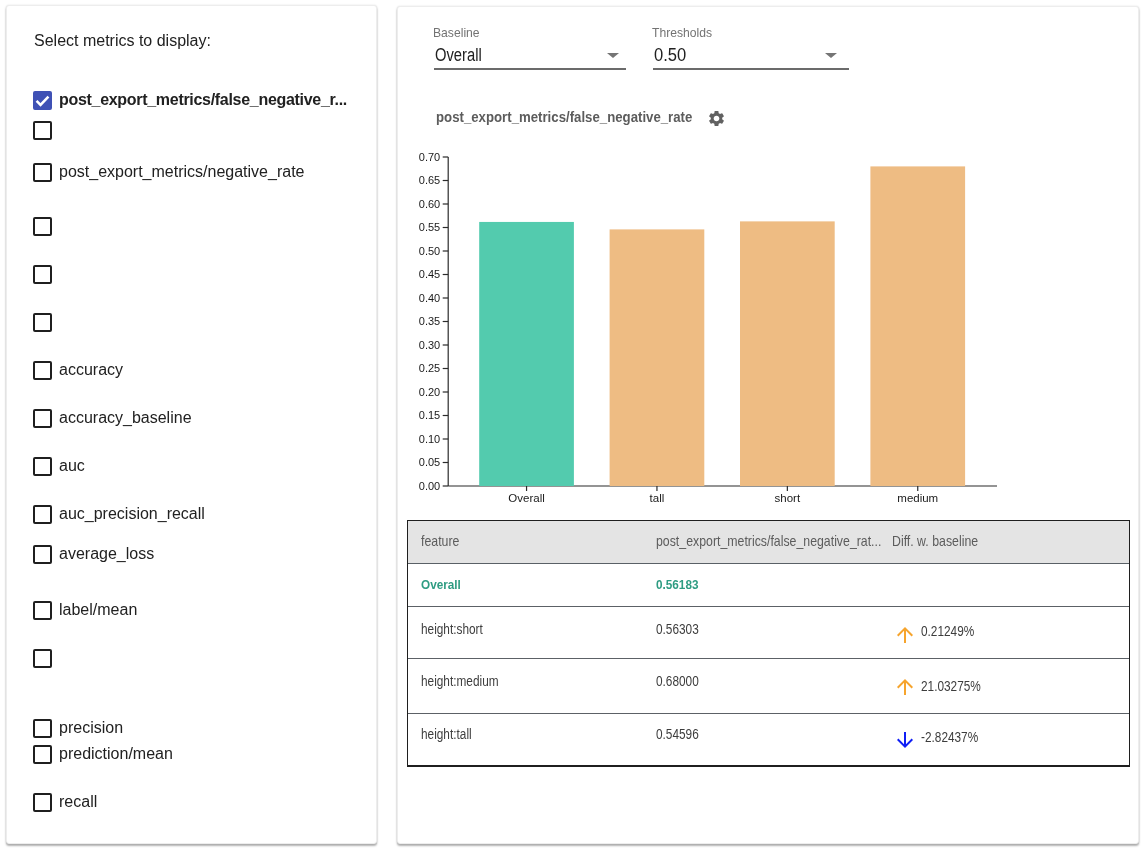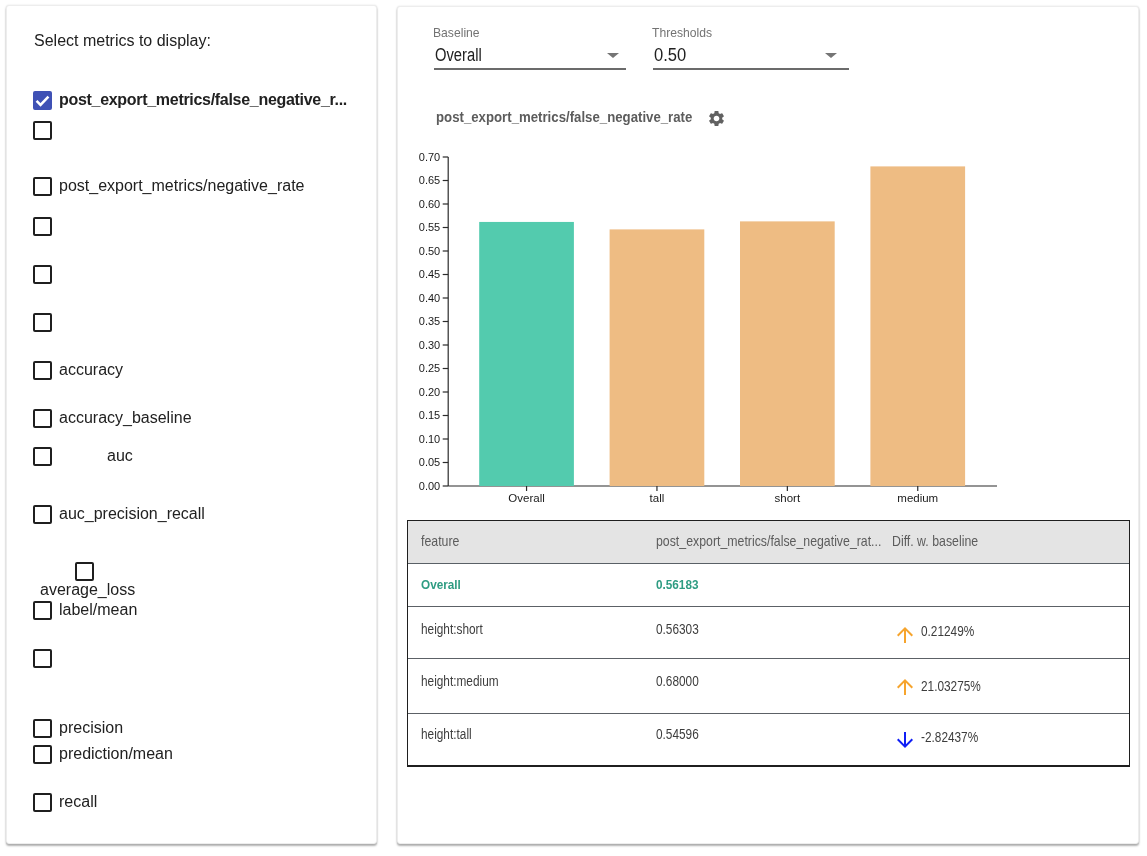--- a/index.html
+++ b/index.html
@@ -39,50 +39,50 @@
         <div class="cb on" style="position:relative;">
           <svg style="position:absolute;left:-2px;top:-2px;" width="19" height="19" viewBox="0 0 24 24">
             <path fill="none" stroke="#fff" stroke-width="3.2" d="M4.5 12.5l5 5 10-10.5"></path>
           </svg>
         </div>
         <div class="lbl b">post_export_metrics/false_negative_r...</div>
       </div>
       <div class="row" style="top:106px;">
         <div class="cb"></div>
       </div>
-      <div class="row" style="top:162px;justify-content:space-between;">
+      <div class="row" style="top:148px;justify-content:space-between;">
         <div class="cb"></div>
         <div class="lbl">post_export_metrics/negative_rate</div>
       </div>
       <div class="row" style="top:202px;">
         <div class="cb"></div>
       </div>
       <div class="row" style="top:250px;">
         <div class="cb"></div>
       </div>
       <div class="row" style="top:298px;">
         <div class="cb"></div>
       </div>
       <div class="row" style="top:346px;">
         <div class="cb"></div>
         <div class="lbl">accuracy</div>
       </div>
       <div class="row" style="top:394px;">
         <div class="cb"></div>
         <div class="lbl">accuracy_baseline</div>
       </div>
-      <div class="row" style="top:432px;gap:48px;">
+      <div class="row" style="top:442px;">
         <div class="cb"></div>
         <div class="lbl">auc</div>
       </div>
       <div class="row" style="top:490px;">
         <div class="cb"></div>
         <div class="lbl">auc_precision_recall</div>
       </div>
-      <div class="row" style="top:562px;flex-direction:column;">
+      <div class="row" style="top:530px;">
         <div class="cb"></div>
         <div class="lbl">average_loss</div>
       </div>
       <div class="row" style="top:586px;">
         <div class="cb"></div>
         <div class="lbl">label/mean</div>
       </div>
       <div class="row" style="top:634px;">
         <div class="cb"></div>
       </div>

